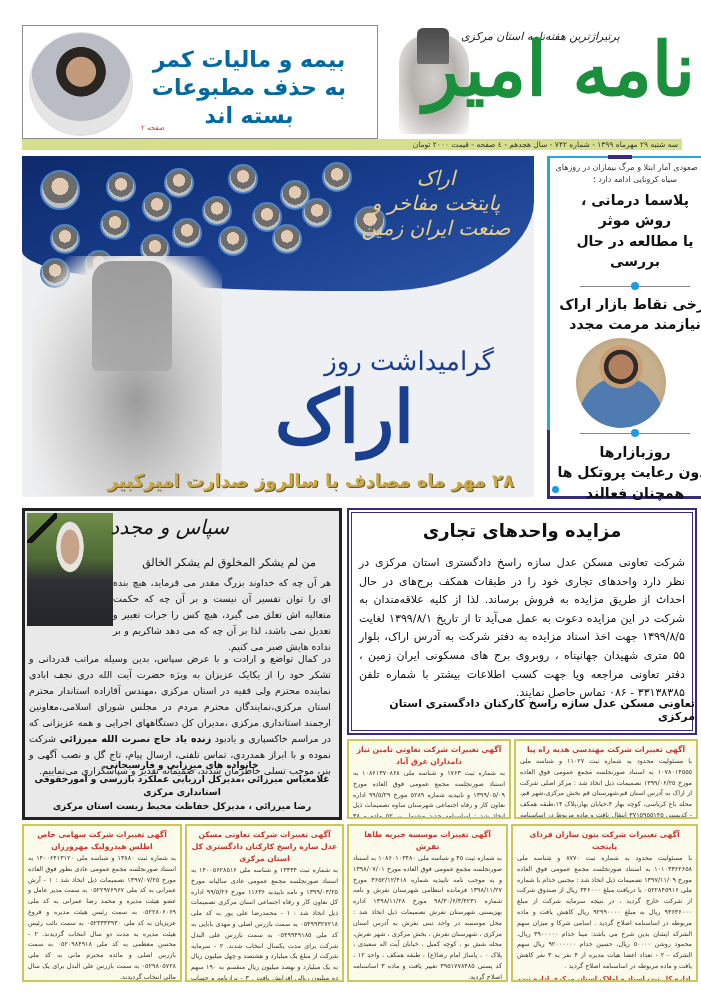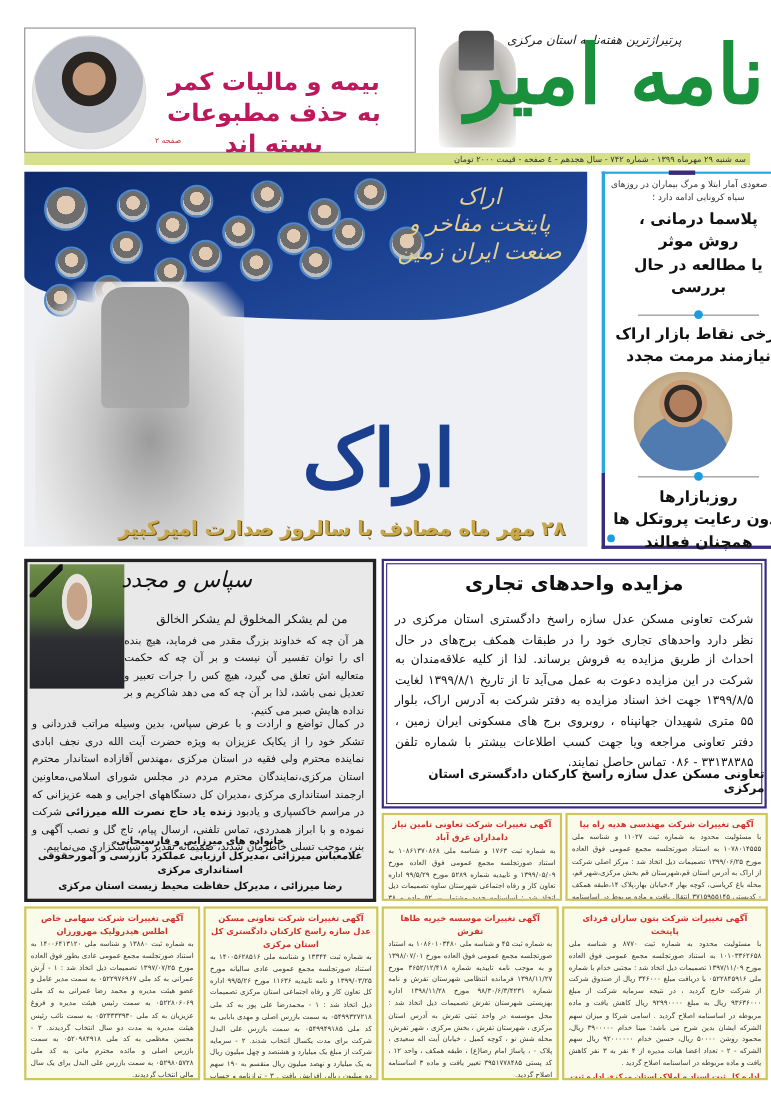--- a/index.html
+++ b/index.html
@@ -34,22 +34,22 @@
     left: 22px; top: 25px; width: 356px; height: 114px;
     border: 1px solid #8c8c8c; background: #fff;
   }
   .teaser .photo {
     position: absolute; left: 6px; top: 6px; width: 104px; height: 104px; border-radius: 50%;
     background: radial-gradient(circle at 50% 38%, #c49a7c 0 18%, #2b2522 19% 30%, #b9bcc4 31% 60%, #e5e5e5 61%);
     border: 1px solid #ddd;
   }
   .teaser .kicker { position: absolute; right: 8px; top: 14px; font-size: 12px; color: #222; }
   .teaser .headline {
-    position: absolute; right: 8px; top: 36px; width: 240px; text-align: center;
-    font-size: 22px; font-weight: bold; line-height: 1.28; color: #be185d;
+    position: absolute; right: 8px; top: 20px; width: 240px; text-align: center;
+    font-size: 22px; font-weight: bold; line-height: 1.28; color: #0369a1;
   }
   .teaser .page-ref { position: absolute; left: 118px; bottom: 6px; font-size: 7px; color: #c0392b; }
 
   
   .datebar {
     left: 22px; top: 139px; width: 660px; height: 11px; background: #d6e08c;
     font-size: 7.5px; color: #333; padding-right: 4px; line-height: 11px;
   }
 
   
@@ -199,20 +199,21 @@
     <div class="face" style="left:8px;top:96px"></div>
     <div class="face" style="left:322px;top:44px;width:32px;height:32px"></div>
   </div>
   <div class="banner-title">
     <div>اراک</div>
     <div>پایتخت مفاخر و</div>
     <div>صنعت ایران زمین</div>
   </div>
   <div class="sketch"></div>
   <div class="sketch-hat"></div>
+  <div class="kicker">گرامیداشت روز</div>
   <div class="big-word">اراک</div>
   <div class="subline">۲۸ مهر ماه مصادف با سالروز صدارت امیرکبیر</div>
 </div>
 
 <div class="abs sidebar">
   <div class="topnotch"></div>
   <div class="lower-frame"></div>
 
   <div class="sb-block sb-small" style="top:4px">روند صعودی آمار ابتلا و مرگ بیماران در روزهای سیاه کرونایی ادامه دارد ؛</div>
   <div class="sb-block sb-head" style="top:32px">

